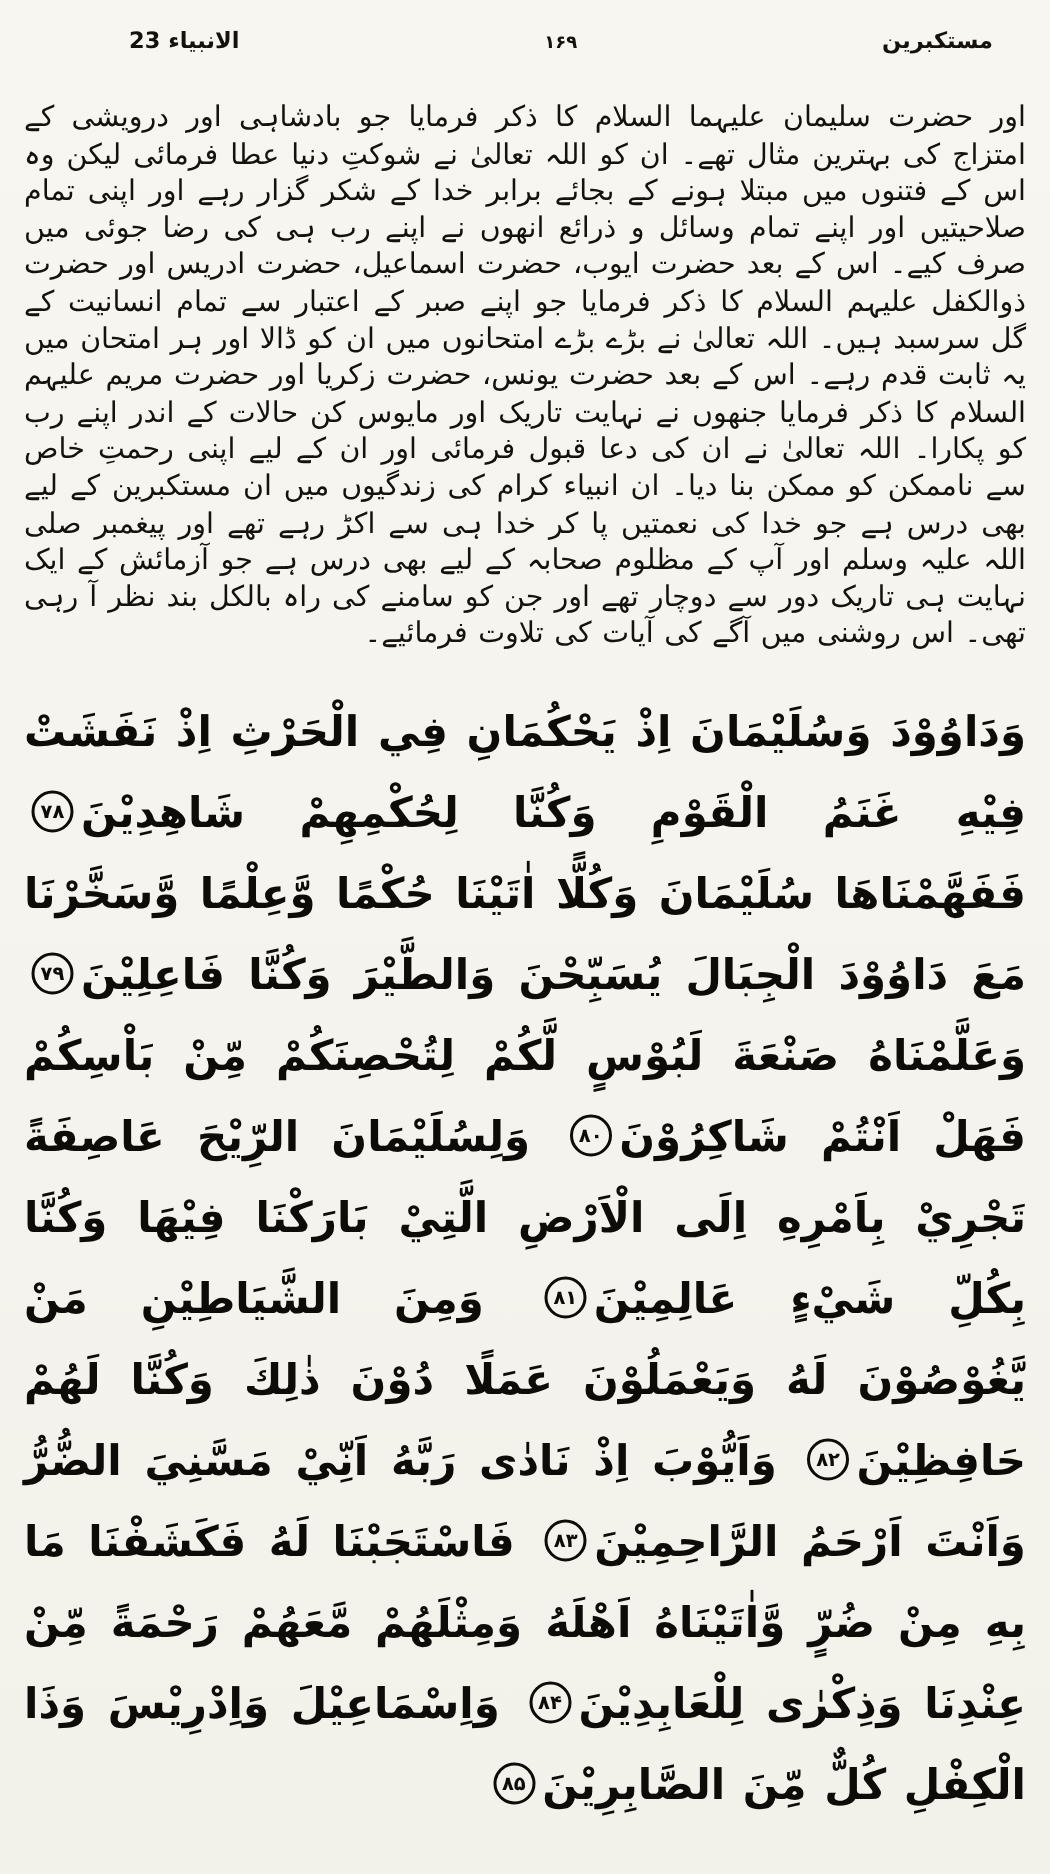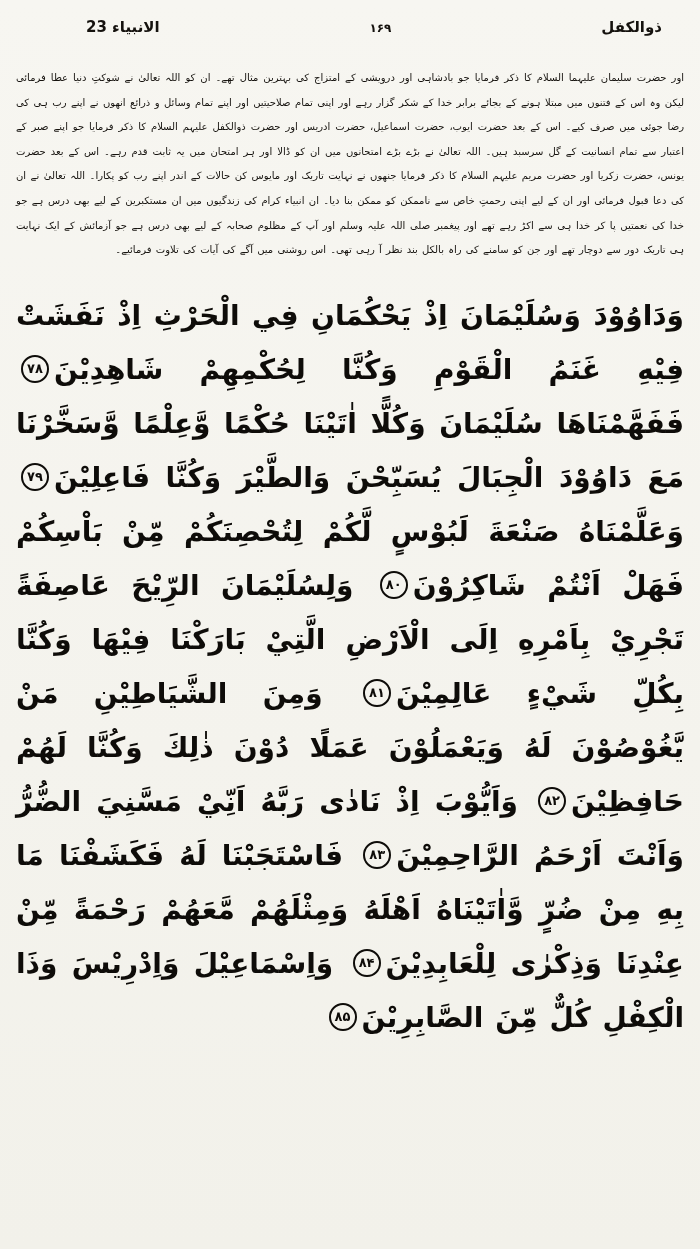--- a/index.html
+++ b/index.html
@@ -27,21 +27,21 @@
     font-size: 15px;
     font-weight: bold;
     letter-spacing: 0.5px;
   }
   .page-header .center-num {
     font-size: 12px;
   }
   .commentary {
     margin: 30px 2px 0 2px;
     padding: 0 4px;
-    font-size: 10px;
+    font-size: 19px;
     line-height: 24.6px;
     text-align: justify;
     text-justify: inter-word;
     direction: rtl;
     word-spacing: 1px;
     color: #15120e;
   }
   .verses {
     margin: 26px 2px 0 2px;
     padding: 0 4px;
@@ -71,21 +71,21 @@
     position: relative;
     top: -2px;
   }
 </style>
 </head>
 <body>
 
 <div class="page">
 
   <div class="page-header">
-    <span>ذوالکفل</span>
+    <span>مستکبرین</span>
     <span class="center-num">۱۶۹</span>
     <span>الانبیاء 23</span>
   </div>
 
   <p class="commentary">اور حضرت سلیمان علیہما السلام کا ذکر فرمایا جو بادشاہی اور درویشی کے امتزاج کی بہترین مثال تھے۔ ان کو اللہ تعالیٰ نے شوکتِ دنیا عطا فرمائی لیکن وہ اس کے فتنوں میں مبتلا ہونے کے بجائے برابر خدا کے شکر گزار رہے اور اپنی تمام صلاحیتیں اور اپنے تمام وسائل و ذرائع انھوں نے اپنے رب ہی کی رضا جوئی میں صرف کیے۔ اس کے بعد حضرت ایوب، حضرت اسماعیل، حضرت ادریس اور حضرت ذوالکفل علیہم السلام کا ذکر فرمایا جو اپنے صبر کے اعتبار سے تمام انسانیت کے گل سرسبد ہیں۔ اللہ تعالیٰ نے بڑے بڑے امتحانوں میں ان کو ڈالا اور ہر امتحان میں یہ ثابت قدم رہے۔ اس کے بعد حضرت یونس، حضرت زکریا اور حضرت مریم علیہم السلام کا ذکر فرمایا جنھوں نے نہایت تاریک اور مایوس کن حالات کے اندر اپنے رب کو پکارا۔ اللہ تعالیٰ نے ان کی دعا قبول فرمائی اور ان کے لیے اپنی رحمتِ خاص سے ناممکن کو ممکن بنا دیا۔ ان انبیاء کرام کی زندگیوں میں ان مستکبرین کے لیے بھی درس ہے جو خدا کی نعمتیں پا کر خدا ہی سے اکڑ رہے تھے اور پیغمبر صلی اللہ علیہ وسلم اور آپ کے مظلوم صحابہ کے لیے بھی درس ہے جو آزمائش کے ایک نہایت ہی تاریک دور سے دوچار تھے اور جن کو سامنے کی راہ بالکل بند نظر آ رہی تھی۔ اس روشنی میں آگے کی آیات کی تلاوت فرمائیے۔</p>
 
   <p class="verses"><span>وَدَاوُوْدَ وَسُلَيْمَانَ اِذْ يَحْكُمَانِ فِي الْحَرْثِ اِذْ نَفَشَتْ فِيْهِ غَنَمُ الْقَوْمِ وَكُنَّا لِحُكْمِهِمْ شَاهِدِيْنَ</span><span class="ayah-num">۷۸</span> <span>فَفَهَّمْنَاهَا سُلَيْمَانَ وَكُلًّا اٰتَيْنَا حُكْمًا وَّعِلْمًا وَّسَخَّرْنَا مَعَ دَاوُوْدَ الْجِبَالَ يُسَبِّحْنَ وَالطَّيْرَ وَكُنَّا فَاعِلِيْنَ</span><span class="ayah-num">۷۹</span> <span>وَعَلَّمْنَاهُ صَنْعَةَ لَبُوْسٍ لَّكُمْ لِتُحْصِنَكُمْ مِّنْ بَاْسِكُمْ فَهَلْ اَنْتُمْ شَاكِرُوْنَ</span><span class="ayah-num">۸۰</span> <span>وَلِسُلَيْمَانَ الرِّيْحَ عَاصِفَةً تَجْرِيْ بِاَمْرِهِ اِلَى الْاَرْضِ الَّتِيْ بَارَكْنَا فِيْهَا وَكُنَّا بِكُلِّ شَيْءٍ عَالِمِيْنَ</span><span class="ayah-num">۸۱</span> <span>وَمِنَ الشَّيَاطِيْنِ مَنْ يَّغُوْصُوْنَ لَهُ وَيَعْمَلُوْنَ عَمَلًا دُوْنَ ذٰلِكَ وَكُنَّا لَهُمْ حَافِظِيْنَ</span><span class="ayah-num">۸۲</span> <span>وَاَيُّوْبَ اِذْ نَادٰى رَبَّهُ اَنِّيْ مَسَّنِيَ الضُّرُّ وَاَنْتَ اَرْحَمُ الرَّاحِمِيْنَ</span><span class="ayah-num">۸۳</span> <span>فَاسْتَجَبْنَا لَهُ فَكَشَفْنَا مَا بِهِ مِنْ ضُرٍّ وَّاٰتَيْنَاهُ اَهْلَهُ وَمِثْلَهُمْ مَّعَهُمْ رَحْمَةً مِّنْ عِنْدِنَا وَذِكْرٰى لِلْعَابِدِيْنَ</span><span class="ayah-num">۸۴</span> <span>وَاِسْمَاعِيْلَ وَاِدْرِيْسَ وَذَا الْكِفْلِ كُلٌّ مِّنَ الصَّابِرِيْنَ</span><span class="ayah-num">۸۵</span> </p>
 
 </div>
 

